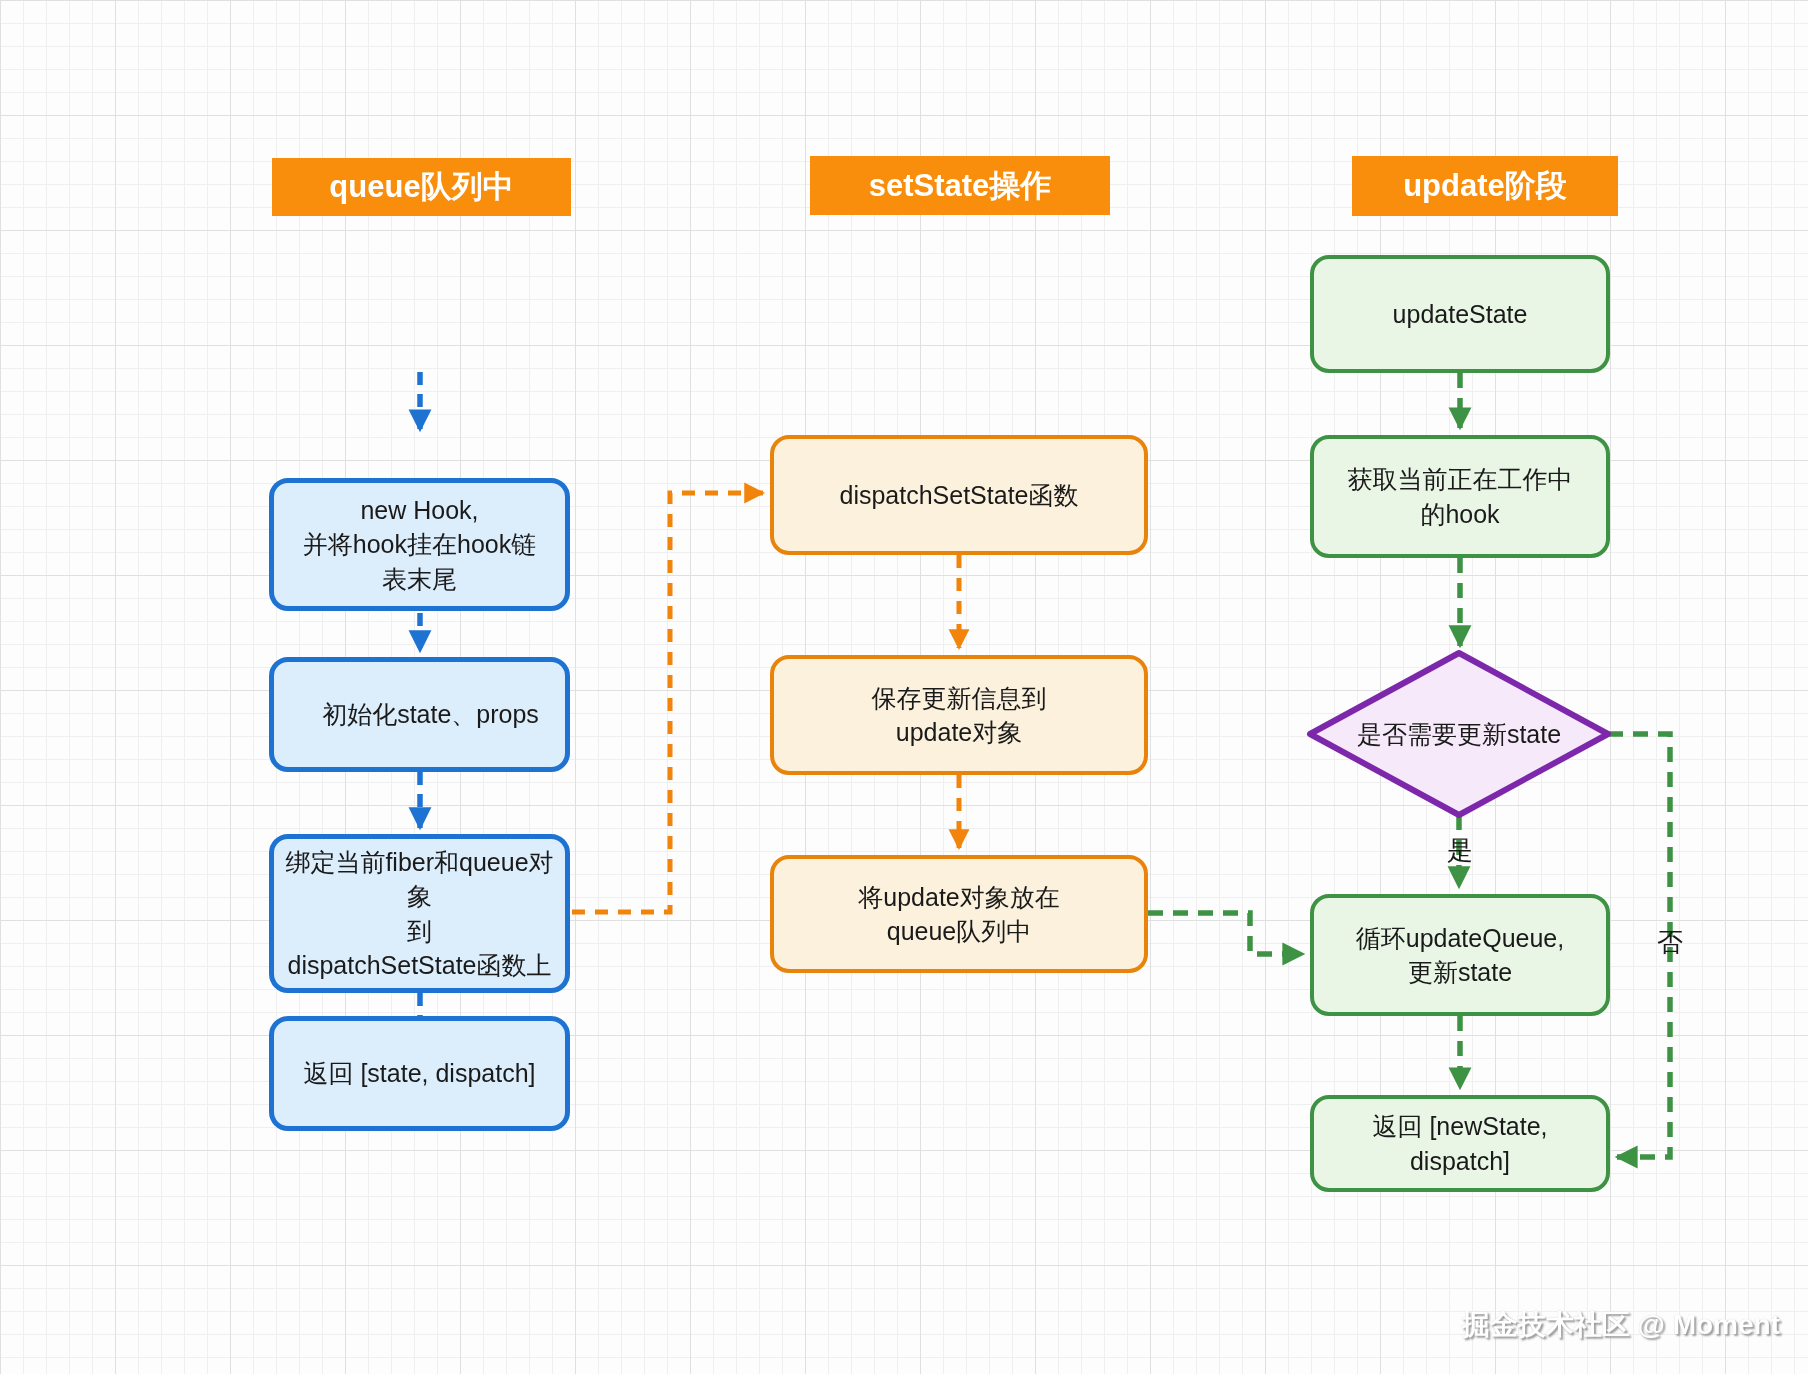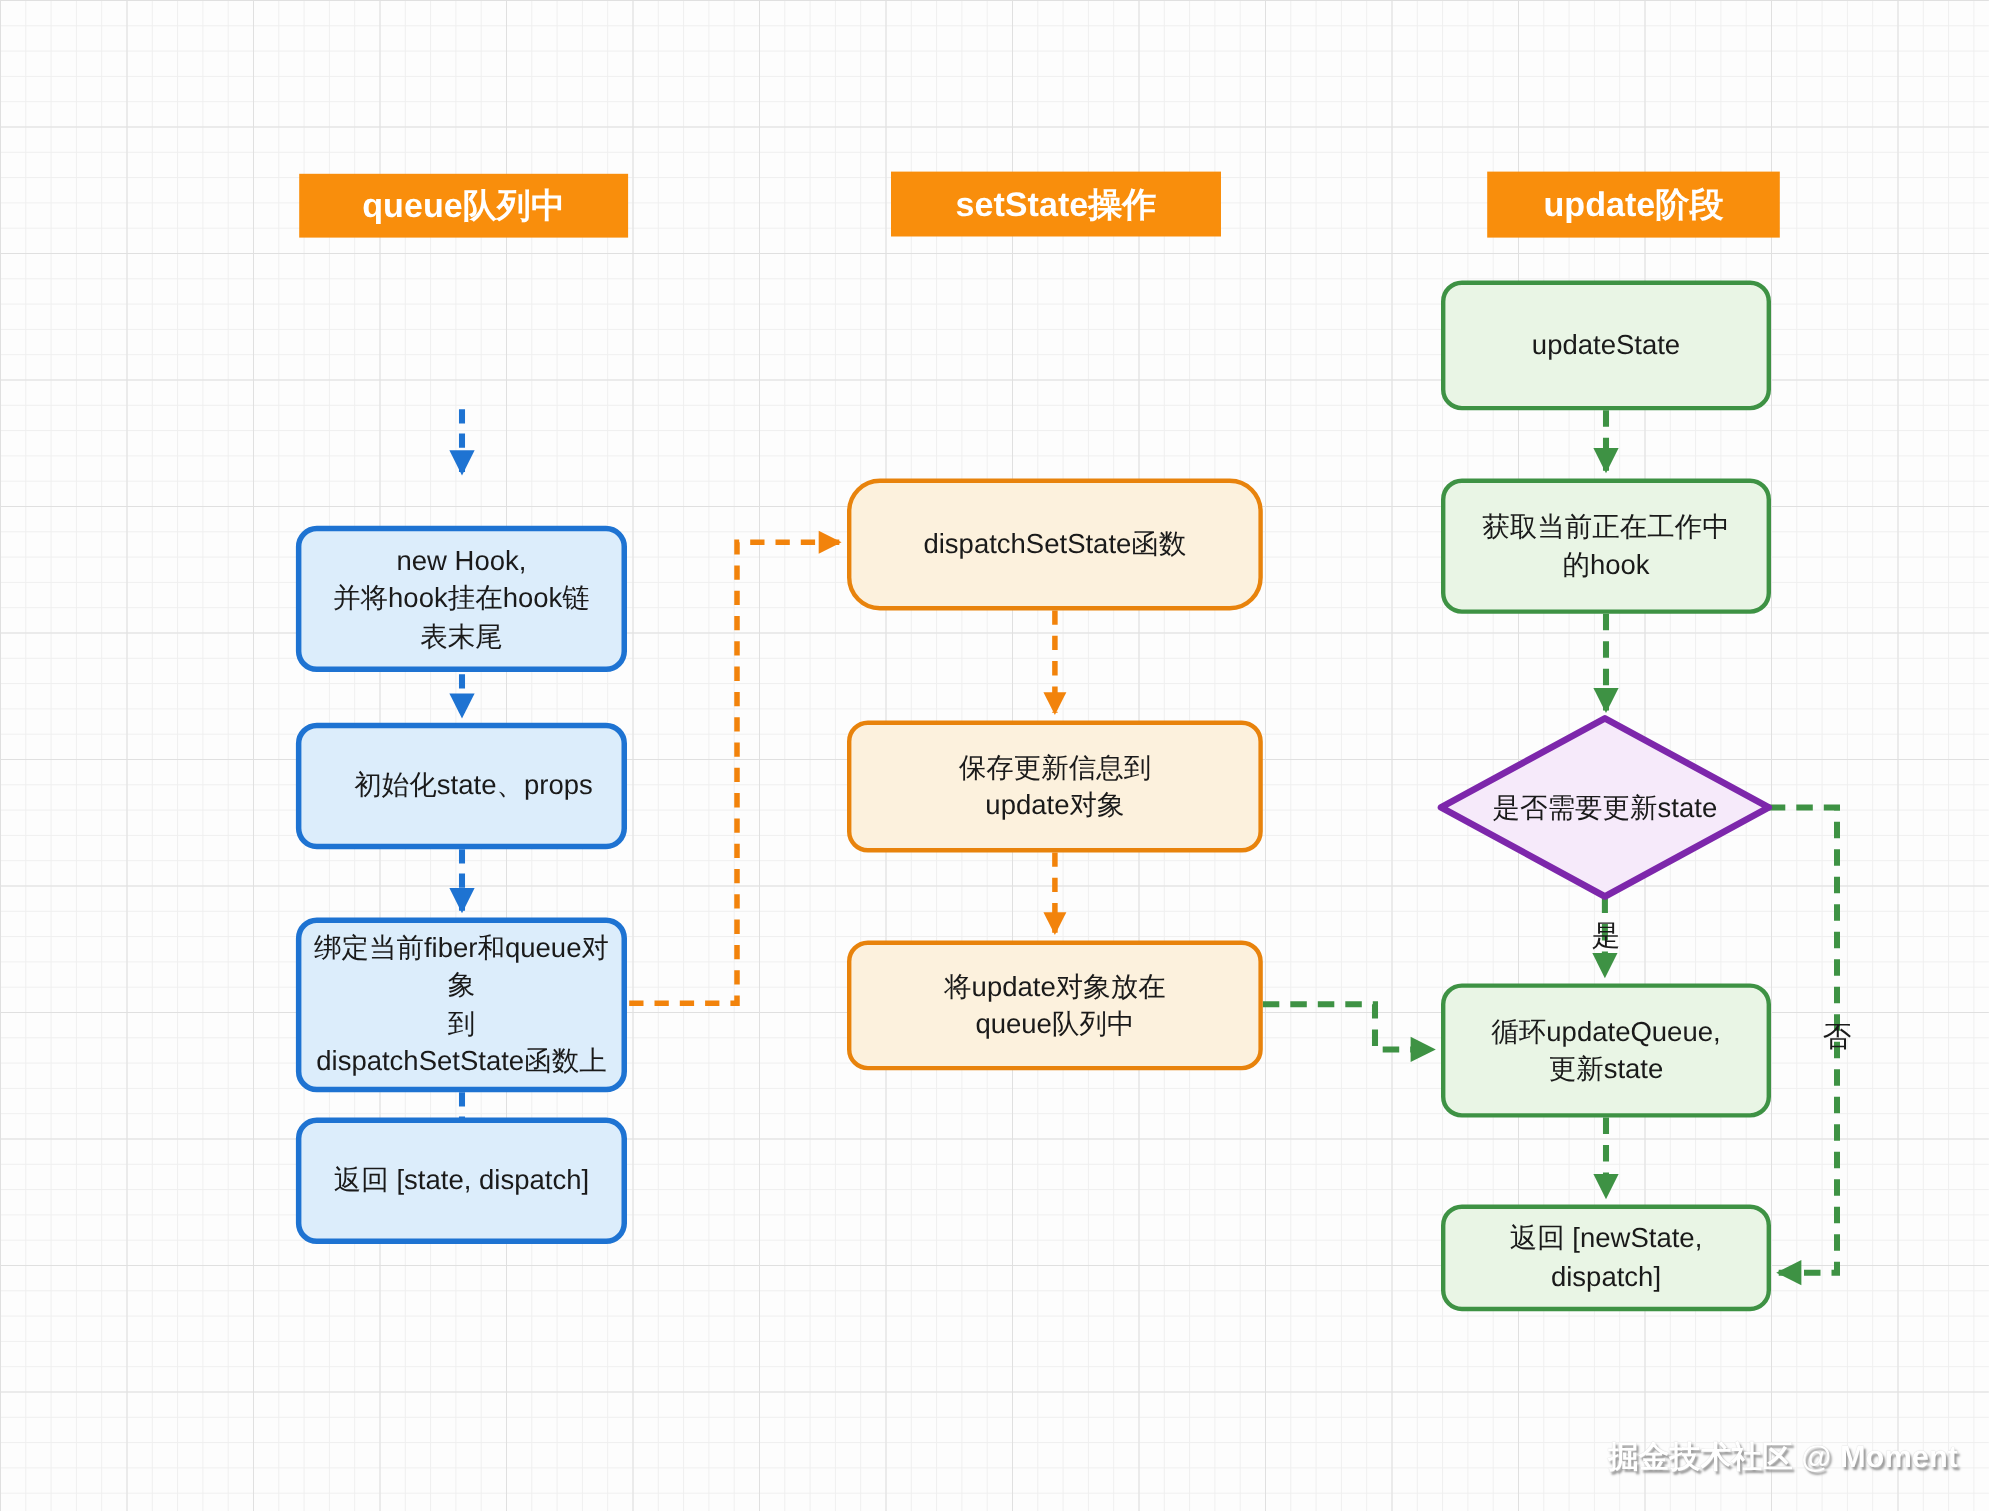--- a/index.html
+++ b/index.html
@@ -86,21 +86,21 @@
 
   <div class="node blue" style="left:269px;top:436px;width:301px;height:133px;margin-top:42px;">new Hook,
 并将hook挂在hook链
 表末尾</div>
   <div class="node blue" style="left:269px;top:657px;width:301px;height:115px;padding-left:28px;">初始化state、props</div>
   <div class="node blue" style="left:269px;top:834px;width:301px;height:159px;">绑定当前fiber和queue对象
 到
 dispatchSetState函数上</div>
   <div class="node blue" style="left:269px;top:1016px;width:301px;height:115px;">返回 [state, dispatch]</div>
 
-  <div class="node orange" style="left:770px;top:435px;width:378px;height:120px;border-radius:30px;">dispatchSetState函数</div>
+  <div class="node orange" style="left:770px;top:435px;width:378px;height:120px;">dispatchSetState函数</div>
   <div class="node orange" style="left:770px;top:655px;width:378px;height:120px;">保存更新信息到
 update对象</div>
   <div class="node orange" style="left:770px;top:855px;width:378px;height:118px;">将update对象放在
 queue队列中</div>
 
   <div class="node green" style="left:1310px;top:255px;width:300px;height:118px;">updateState</div>
   <div class="node green" style="left:1310px;top:435px;width:300px;height:123px;">获取当前正在工作中
 的hook</div>
   <div class="diamond-label" style="left:1310px;top:653px;width:298px;height:162px;">是否需要更新state</div>
   <div class="node green" style="left:1310px;top:894px;width:300px;height:122px;">循环updateQueue,

